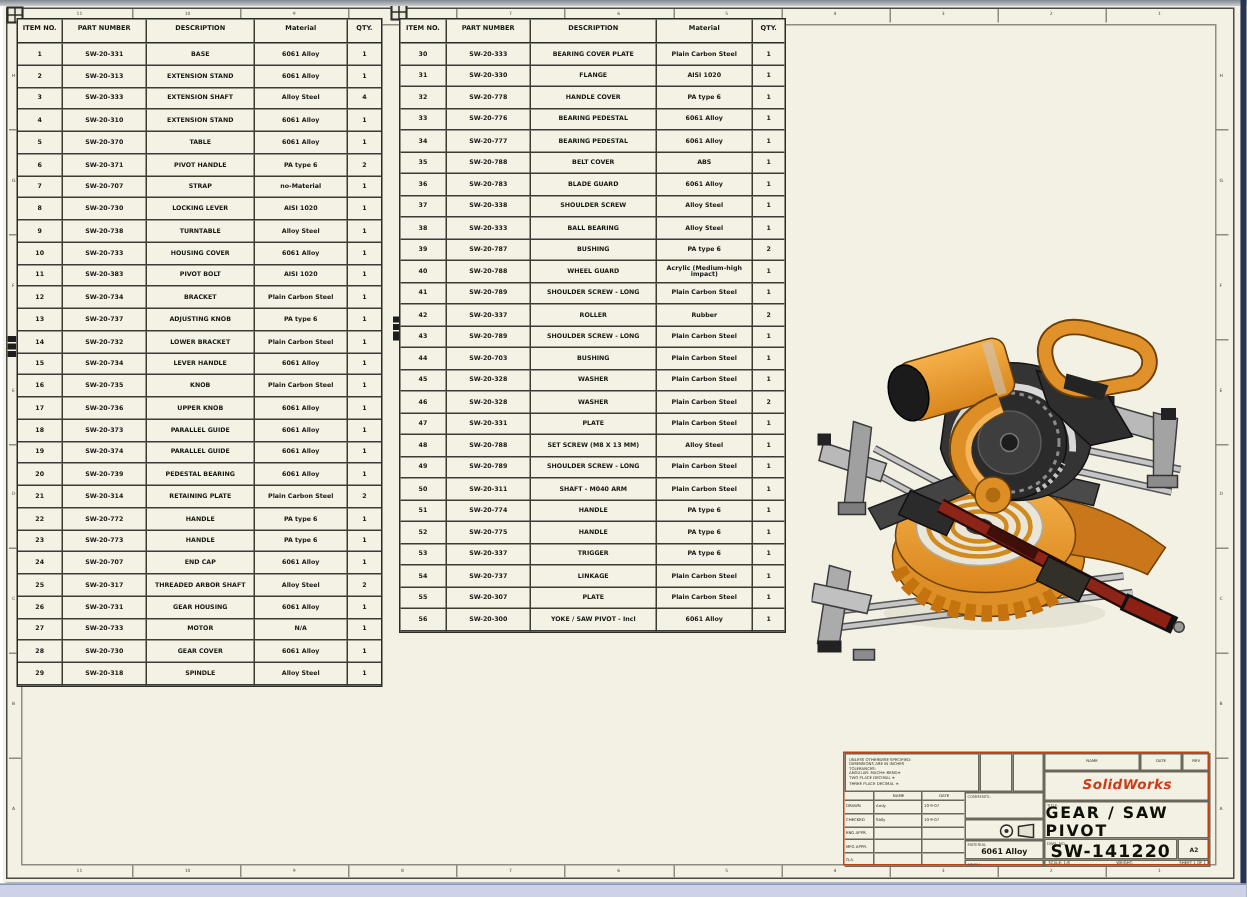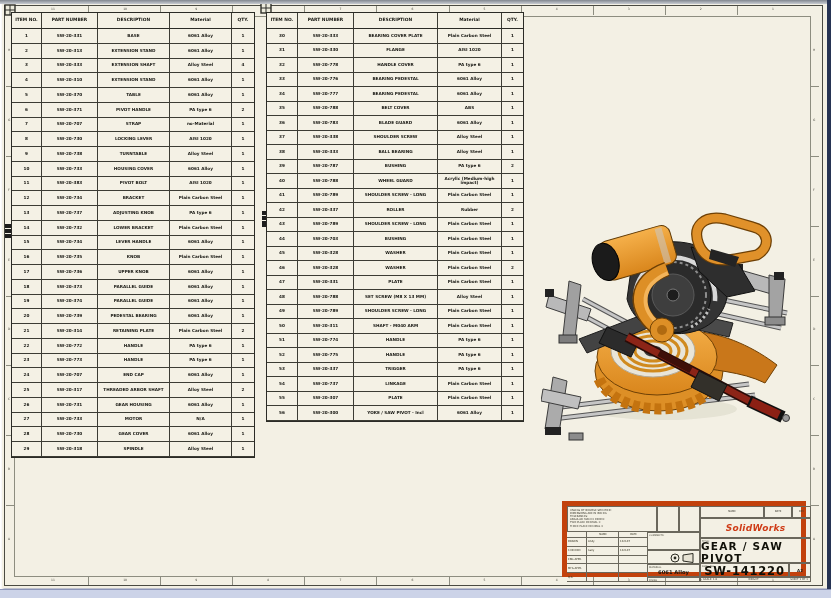--- a/index.html
+++ b/index.html
@@ -25,21 +25,21 @@
   .bom .bomhead{height:16px !important;}
   .c{box-sizing:border-box;border-right:1px solid #3c3c34;border-bottom:1px solid #3c3c34;
      display:flex;align-items:center;justify-content:center;text-align:center;
      font-size:4.2px;font-weight:700;color:#171712;line-height:1;overflow:hidden;padding:0 1px;}
   .bomrow .c:last-child{border-right:none;}
   .bomhead .c{font-size:4.4px;border-bottom:1.4px solid #2b2b26;}
   .bom-left .c0{width:30px}.bom-left .c1{width:56px}.bom-left .c2{width:72px}.bom-left .c3{width:62px}.bom-left .c4{width:22px}
   .bom-right .c0{width:31px}.bom-right .c1{width:56px}.bom-right .c2{width:84px}.bom-right .c3{width:64px}.bom-right .c4{width:21px}
   .anchor{position:absolute;width:12px;height:12px;}
   
-  #titleblock{position:absolute;left:562px;top:501px;width:244px;height:76px;border:5px solid #c2410c;box-sizing:border-box;background:#f3f0e4;}
+  #titleblock{position:absolute;left:562px;top:501px;width:244px;height:76px;border:1px solid #c2410c;box-sizing:border-box;background:#f3f0e4;}
   .tb{position:absolute;box-sizing:border-box;border:0.6px solid #6a675c;overflow:hidden;}
   .tiny{font-size:2.6px;color:#3a382e;line-height:1.25;}
   .tlabel{position:absolute;left:1px;top:0.5px;font-size:2.5px;color:#4a483c;}
   #logo{color:#cf3b16;font-weight:700;font-style:italic;font-size:9px;letter-spacing:.3px;}
   #title-text{font-size:10.5px;font-weight:700;letter-spacing:1.2px;color:#101008;}
   #dwgno-text{font-size:11.5px;font-weight:700;letter-spacing:.8px;color:#101008;}
   #material-text{font-size:5.2px;font-weight:700;color:#18160e;}
   .sgrow{display:flex;height:8.8px;}
   .sgrow .sgc{box-sizing:border-box;border-right:.6px solid #6a675c;border-bottom:.6px solid #6a675c;
      font-size:2.6px;color:#33311f;display:flex;align-items:center;padding-left:1px;}

